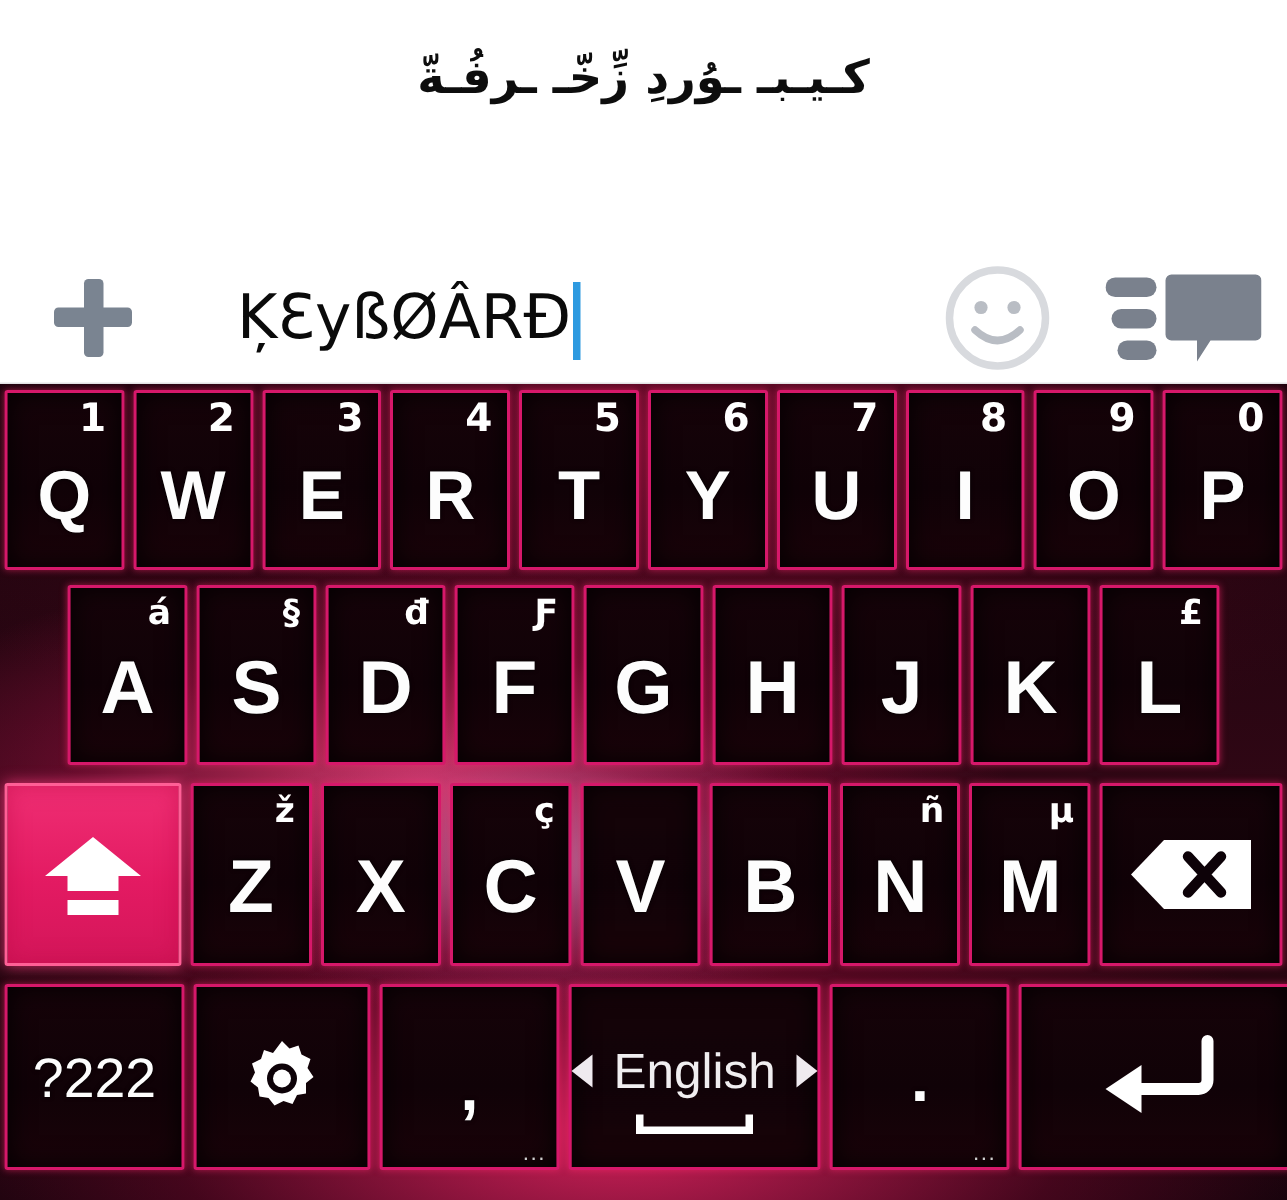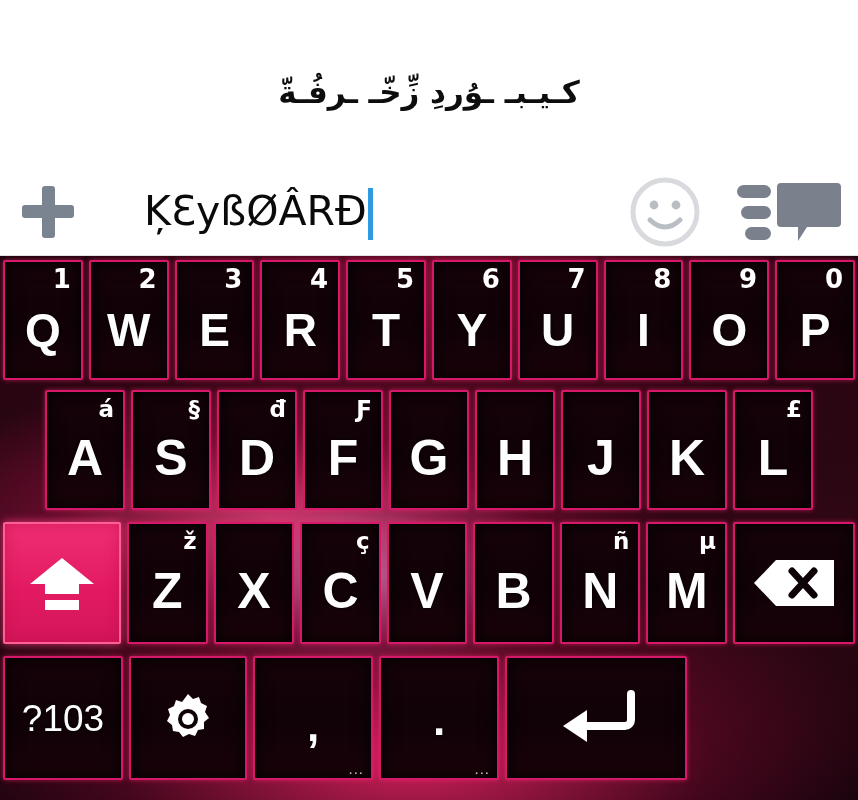--- a/index.html
+++ b/index.html
@@ -9,40 +9,41 @@
     background: #ffffff;
     overflow: hidden;
   }
   #app { position: relative; width: 858px; height: 800px; background: #fff; }
 
   
   .compose-area {
     position: absolute; left: 0; top: 0; width: 858px; height: 168px;
     background: #ffffff;
     display: flex; flex-direction: column;
-    align-items: center; justify-content: center;
-    padding-top: 16px;
+    align-items: center; justify-content: flex-start;
+    padding-top: 36px;
   }
   .arabic-line {
     font-family: "DejaVu Sans", sans-serif;
     color: #0d0d0d;
     direction: rtl;
     white-space: nowrap;
     line-height: 1.05;
     font-weight: 700;
   }
   .arabic-line.l1 { font-size: 31px; letter-spacing: 0px; }
   .arabic-line.l2 { font-size: 31px; margin-top: 6px; margin-right: -120px; }
 
   
   .input-bar {
     position: absolute; left: 0; top: 168px; width: 858px; height: 88px;
     background: #ffffff;
     display: flex; align-items: center;
     border-bottom: 1px solid #e2e2e4;
+    padding-left: 14px;
   }
   .plus-btn {
     width: 96px; height: 88px;
     display: flex; align-items: center; justify-content: center;
     flex: 0 0 96px;
   }
   .plus-glyph {
     position: relative; width: 56px; height: 56px;
   }
   .plus-glyph:before, .plus-glyph:after {
@@ -365,38 +366,46 @@
           <svg width="84" height="50" viewBox="0 0 84 50">
             <path d="M24 2 H82 V48 H24 L2 25 Z" fill="#ffffff"></path>
             <path d="M40 13 L62 37 M62 13 L40 37" stroke="#0d0208" stroke-width="7" stroke-linecap="round"></path>
           </svg>
         </span>
       </div>
     </div>
 
     <div class="krow r4">
       <div class="key num123">
-        <span class="mainlbl">?103</span>
+        <span class="mainlbl">?222</span>
       </div>
 
       <div class="key gearkey">
         <span>
           <svg width="52" height="52" viewBox="0 0 52 52">
             <path d="M26 2 l5 5 l6 -2 l2 6 l6 3 l-2 6 l4 6 l-5 4 l0 7 l-6 1 l-3 6 l-6 -2 l-6 3 l-4 -5 l-6 -1 l-1 -6 l-5 -4 l3 -6 l-2 -6 l6 -3 l2 -6 l6 2 z" fill="#ffffff"></path>
             <circle cx="26" cy="27" r="10" fill="#0d0208"></circle>
             <circle cx="26" cy="27" r="6" fill="#ffffff"></circle>
           </svg>
         </span>
       </div>
 
       <div class="key commakey">
         <span class="mainlbl">,</span>
         <span class="dots">...</span>
       </div>
 
+      <div class="key spacekey">
+        <span class="space-lang">
+          <span class="tri-l"></span>
+          <span class="langtxt">English</span>
+          <span class="tri-r"></span>
+        </span>
+        <span class="space-underline"></span>
+      </div>
 
       <div class="key periodkey">
         <span class="mainlbl">.</span>
         <span class="dots">...</span>
       </div>
 
       <div class="key enterkey">
         <span>
           <svg width="86" height="60" viewBox="0 0 86 60">
             <path d="M78 6 V32 a6 6 0 0 1 -6 6 H30" fill="none" stroke="#ffffff" stroke-width="8" stroke-linecap="round" stroke-linejoin="round"></path>

